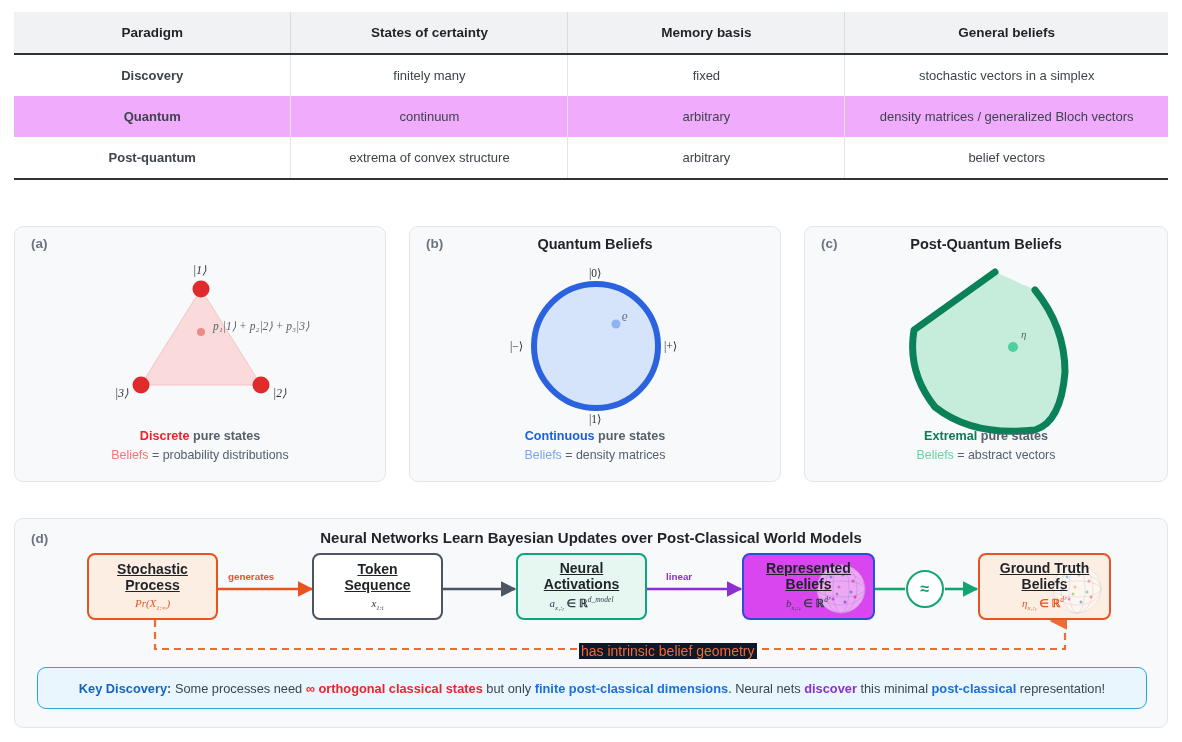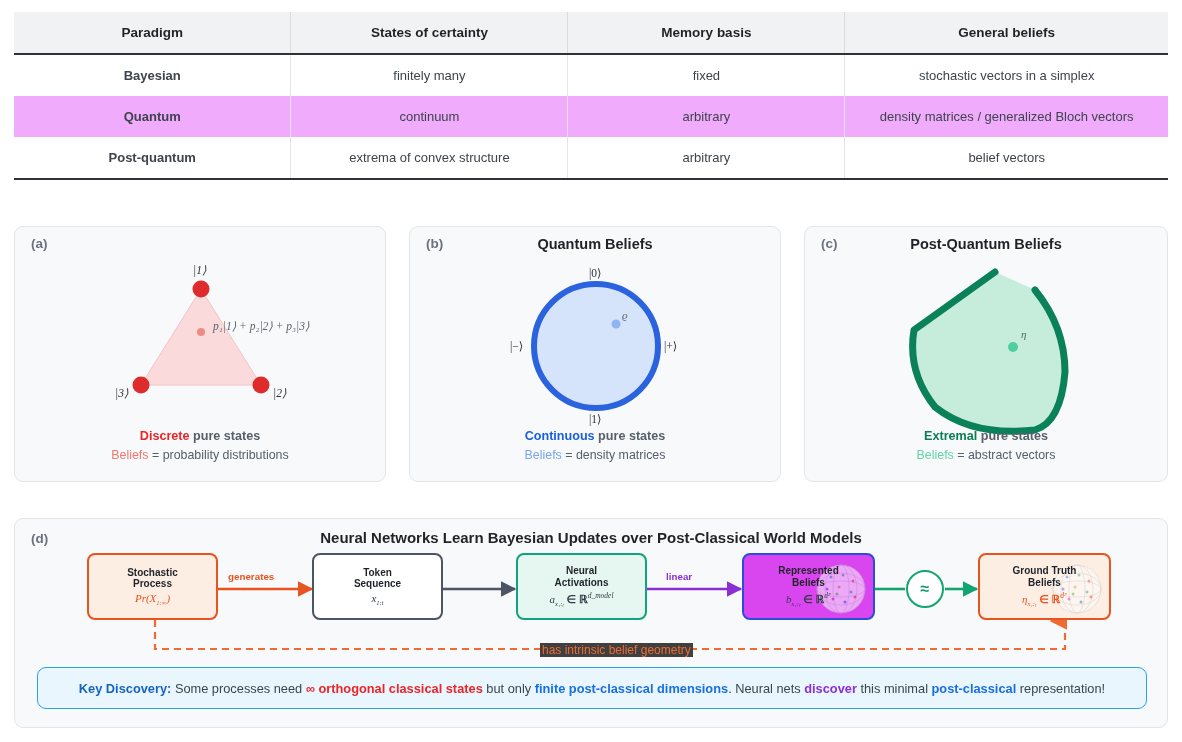--- a/index.html
+++ b/index.html
@@ -100,23 +100,23 @@
   }
   .fbox{
     position:absolute;
     border-radius:8px;
     display:flex; flex-direction:column;
     align-items:center; justify-content:center;
     background:#ffffff;
     overflow:hidden;
   }
   .fbox .ftitle{
-    font-size:10px; font-weight:bold; color:#1f2328; text-align:center;
+    font-size:14px; font-weight:bold; color:#1f2328; text-align:center;
     line-height:1.12;
-    position:relative; z-index:2;
+    position:relative; z-index:2;text-decoration:underline;
   }
   .fbox .fmath{
     margin-top:3px;
     font-family:"Liberation Serif", serif;
     font-style:italic; font-size:11px;
     position:relative; z-index:2;
   }
   .fmath sub{ font-size:6.5px; }
   .fmath sup{ font-size:7.5px; }
   .bb{ font-family:"Liberation Serif", serif; font-style:normal; font-weight:bold; }
@@ -125,22 +125,22 @@
     position:absolute; font-size:9.8px; font-weight:bold; white-space:nowrap;
   }
   .approx-circle{
     position:absolute;
     width:38px; height:38px; border-radius:50%;
     border:2px solid #12a56f; background:#ffffff;
     display:flex; align-items:center; justify-content:center;
     font-size:16px; font-weight:bold; color:#0f9a68;
   }
   .dashed-label{
-    position:absolute; font-size:12px; color:#ee6c32; white-space:nowrap;
-    background:#404040; padding:0 2px;
+    position:absolute; font-size:14px; color:#ee6c32; white-space:nowrap;
+    background:#0f172a; padding:0 2px;margin-left:39px;
   }
 
   .keybanner{
     position:absolute; left:22px; top:148px; width:1110px; height:42px;
     background:#eaf6fd; border:1.6px solid #2aa3e0; border-radius:9px;
     display:flex; align-items:center; justify-content:center;
     font-size:12.8px; color:#3a4550;
   }
   .keybanner b.kd{ color:#1565c0; }
   .k-red{ color:#e8262a; font-weight:bold; }
@@ -157,21 +157,21 @@
       <thead>
         <tr>
           <th style="width:24%">Paradigm</th>
           <th style="width:24%">States of certainty</th>
           <th style="width:24%">Memory basis</th>
           <th style="width:28%">General beliefs</th>
         </tr>
       </thead>
       <tbody>
         <tr>
-          <td class="pname hl-red">Bayesian</td>
+          <td class="pname hl-red">Discovery</td>
           <td>finitely many</td>
           <td>fixed</td>
           <td>stochastic vectors in a simplex</td>
         </tr>
         <tr class="alt">
           <td class="pname hl-blue">Quantum</td>
           <td>continuum</td>
           <td>arbitrary</td>
           <td>density matrices / generalized Bloch vectors</td>
         </tr>

